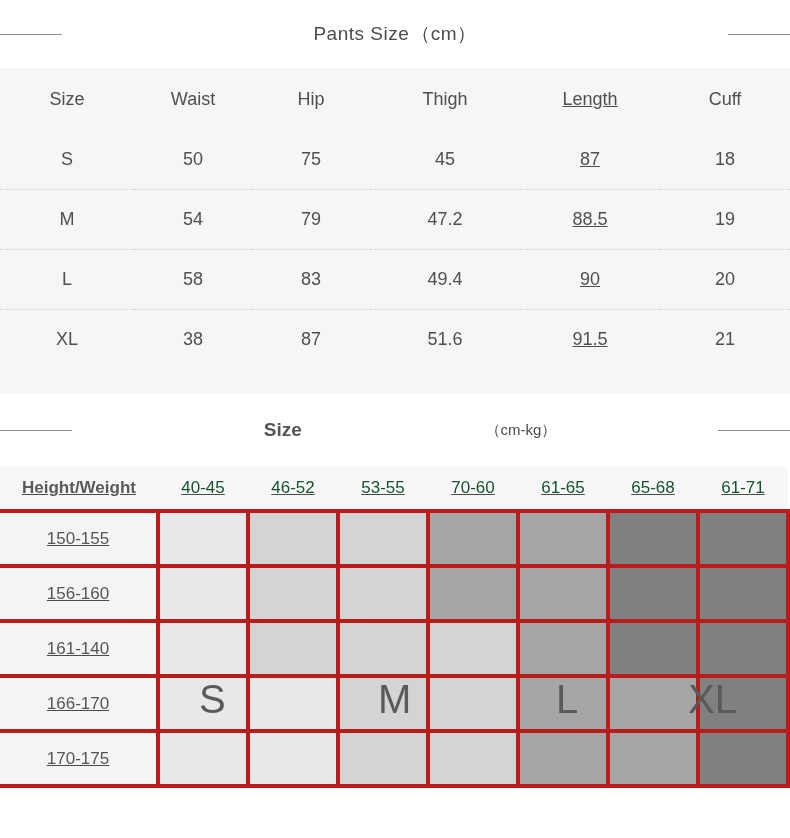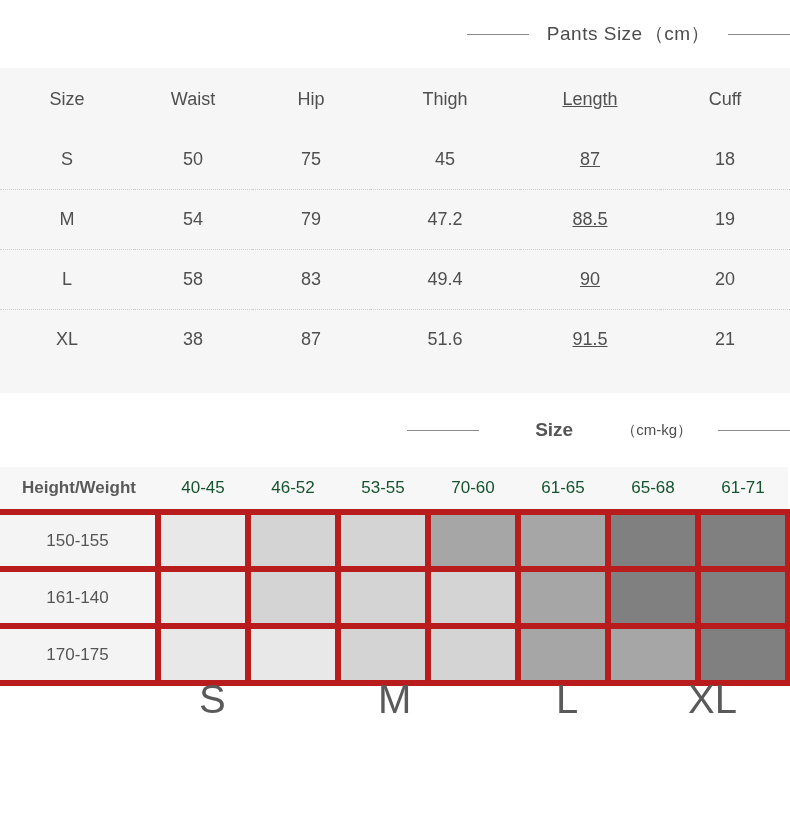--- a/index.html
+++ b/index.html
@@ -12,21 +12,21 @@
     height: 838px;
     font-family: "Liberation Sans", sans-serif;
     color: #4a4a4a;
     overflow: hidden;
   }
 
   
   .title-row {
     display: flex;
     align-items: center;
-    justify-content: flex-end;
+    justify-content: space-between;
     height: 68px;
     background: #ffffff;
   }
   .title-rule {
     width: 62px;
     height: 0;
     border-top: 1px solid #8a8a8a;
     flex: 0 0 auto;
   }
   .title-rule.left  { margin-right: 18px; }
@@ -85,21 +85,21 @@
     border-collapse: collapse;
     table-layout: fixed;
     position: relative;
   }
   .matrix td {
     padding: 0;
     text-align: center;
     font-size: 17px;
     color: #555;
     height: 51px;
-    border: 6px solid #b91c1c;
+    border: 4px solid #b91c1c;
   }
   .matrix .hw-col { width: 158px; }
   .matrix .data-col { width: 90px; }
   .matrix thead td {
     background: #f7f7f7;
     height: 42px;
     color: #14532d;
     font-size: 17px;
     border: none;
   }
@@ -114,21 +114,21 @@
     border-left: none;
   }
 
   
   .s1 { background: #e8e8e8; }
   .s2 { background: #d4d4d4; }
   .s3 { background: #a6a6a6; }
   .s4 { background: #808080; }
 
   
-  .matrix-wrap { position: relative; width: 790px; }
+  .matrix-wrap { position: relative; width: 790px; text-decoration: underline; }
   .size-letter {
     position: absolute;
     font-size: 40px;
     color: #5a5a5a;
     font-weight: normal;
     pointer-events: none;
     line-height: 1;
   }
 </style>
 </head>
@@ -214,27 +214,47 @@
         <td class="rowlab">150-155</td>
         <td class="s1"></td>
         <td class="s2"></td>
         <td class="s2"></td>
         <td class="s3"></td>
         <td class="s3"></td>
         <td class="s4"></td>
         <td class="s4"></td>
       </tr>
       <tr>
+        <td class="rowlab">156-160</td>
+        <td class="s1"></td>
+        <td class="s2"></td>
+        <td class="s2"></td>
+        <td class="s3"></td>
+        <td class="s3"></td>
+        <td class="s4"></td>
+        <td class="s4"></td>
+      </tr>
+      <tr>
         <td class="rowlab">161-140</td>
         <td class="s1"></td>
         <td class="s2"></td>
         <td class="s2"></td>
         <td class="s2"></td>
         <td class="s3"></td>
         <td class="s4"></td>
+        <td class="s4"></td>
+      </tr>
+      <tr>
+        <td class="rowlab">166-170</td>
+        <td class="s1"></td>
+        <td class="s1"></td>
+        <td class="s2"></td>
+        <td class="s2"></td>
+        <td class="s3"></td>
+        <td class="s3"></td>
         <td class="s4"></td>
       </tr>
       <tr>
         <td class="rowlab">170-175</td>
         <td class="s1"></td>
         <td class="s1"></td>
         <td class="s2"></td>
         <td class="s2"></td>
         <td class="s3"></td>
         <td class="s3"></td>

